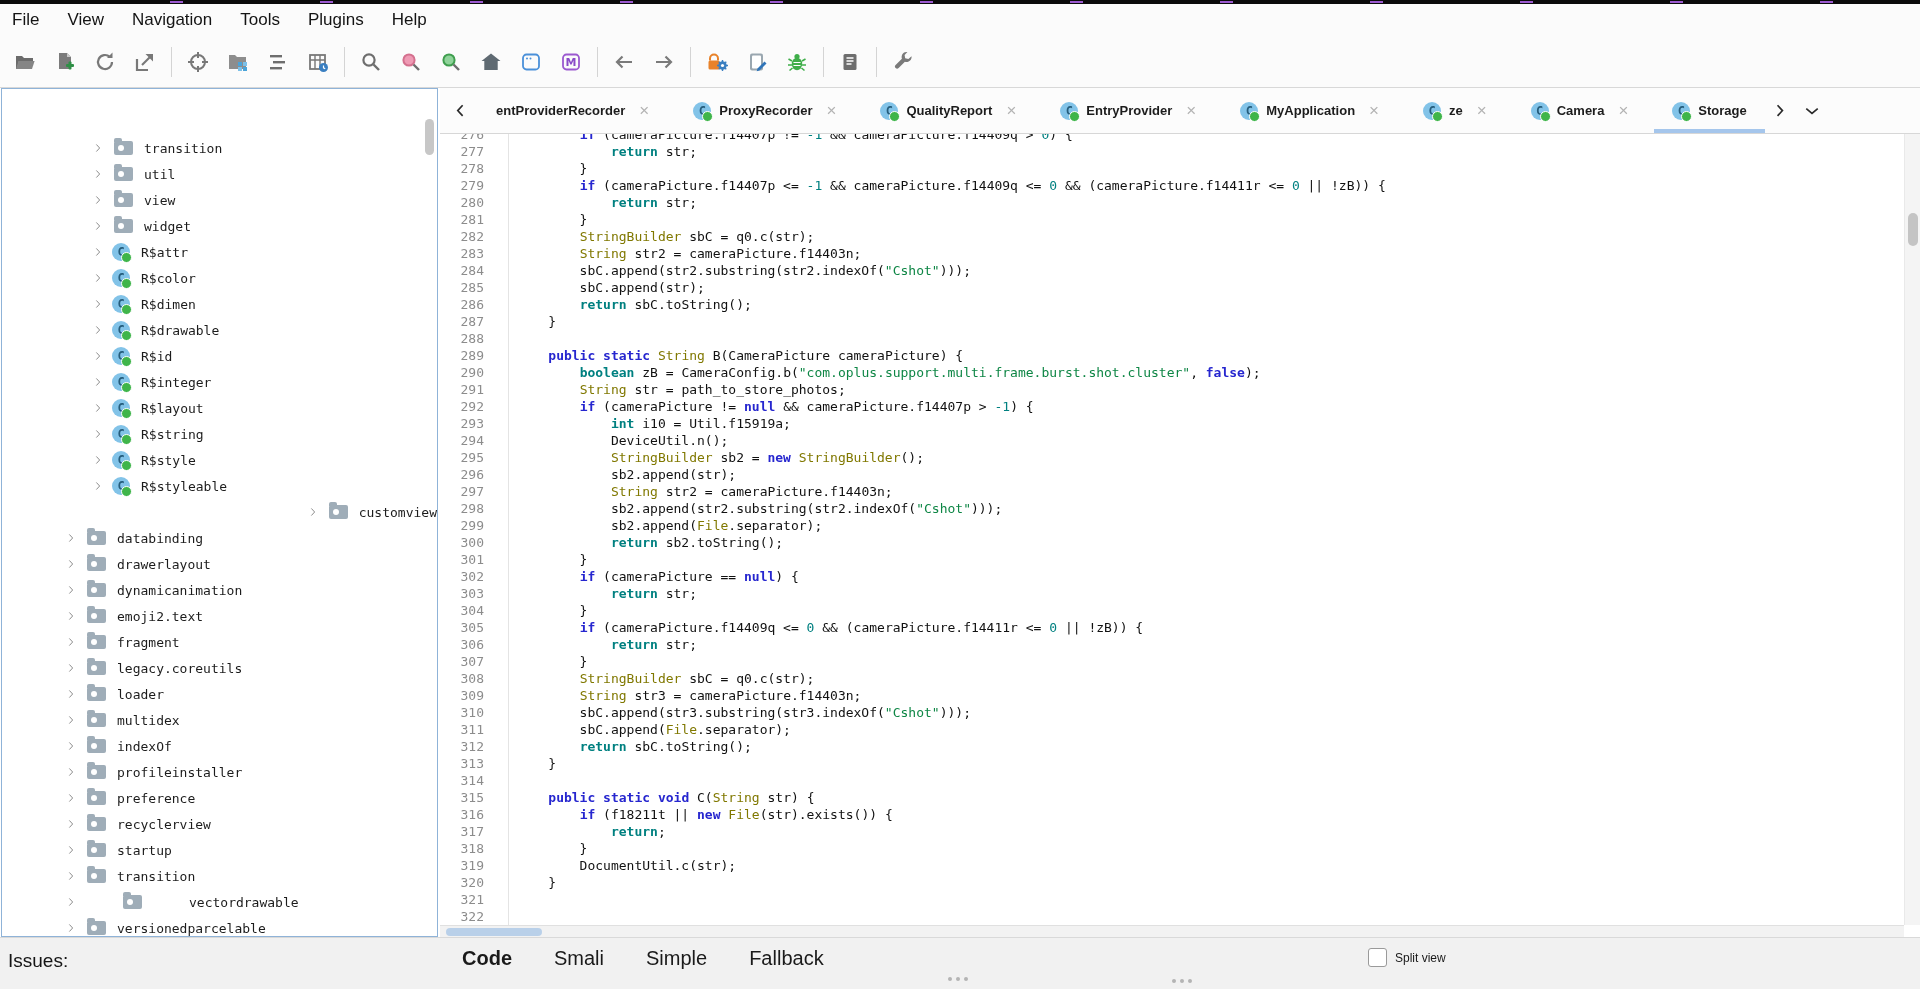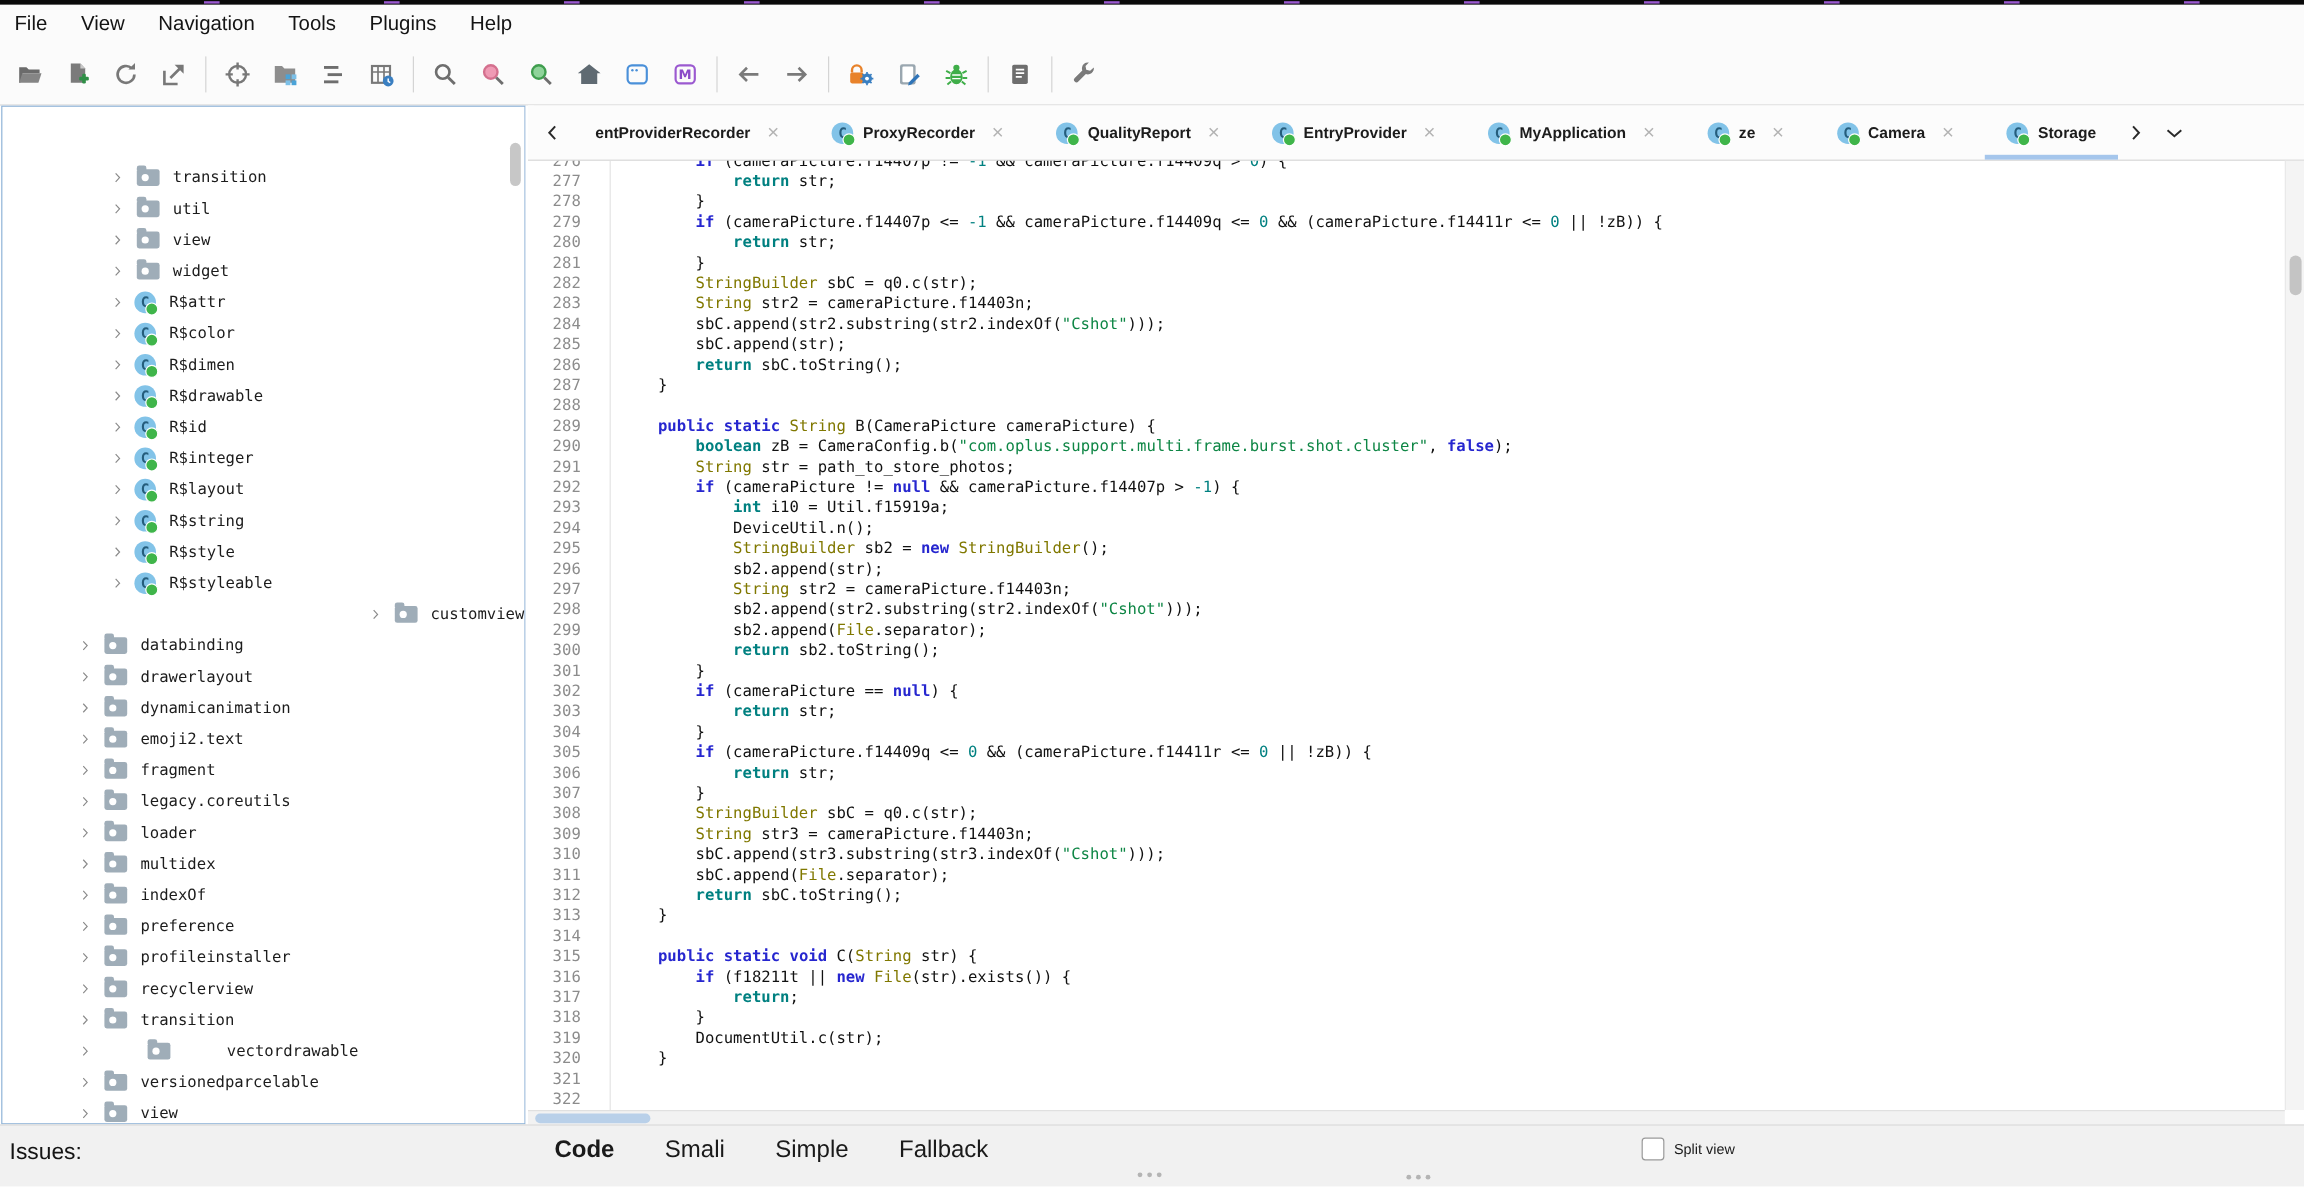--- a/index.html
+++ b/index.html
@@ -530,39 +530,48 @@
           <span class="folder-ic"></span>
           <span class="lbl">indexOf</span>
         </div>
         <div class="tree-row" style="padding-left: 63px;">
           <span class="chev">
             <svg width="12" height="12" viewBox="0 0 22 22">
               <path d="M8 4.5l6 6.5-6 6.5" fill="none" stroke="#8a8a8a" stroke-width="1.8"></path>
             </svg>
           </span>
           <span class="folder-ic"></span>
+          <span class="lbl">profileinstaller</span>
+        </div>
+        <div class="tree-row" style="padding-left: 63px;">
+          <span class="chev">
+            <svg width="12" height="12" viewBox="0 0 22 22">
+              <path d="M8 4.5l6 6.5-6 6.5" fill="none" stroke="#8a8a8a" stroke-width="1.8"></path>
+            </svg>
+          </span>
+          <span class="folder-ic"></span>
           <span class="lbl">preference</span>
         </div>
         <div class="tree-row" style="padding-left: 63px;">
           <span class="chev">
             <svg width="12" height="12" viewBox="0 0 22 22">
               <path d="M8 4.5l6 6.5-6 6.5" fill="none" stroke="#8a8a8a" stroke-width="1.8"></path>
             </svg>
           </span>
           <span class="folder-ic"></span>
-          <span class="lbl">profileinstaller</span>
-        </div>
-        <div class="tree-row" style="padding-left: 63px;">
-          <span class="chev">
-            <svg width="12" height="12" viewBox="0 0 22 22">
-              <path d="M8 4.5l6 6.5-6 6.5" fill="none" stroke="#8a8a8a" stroke-width="1.8"></path>
-            </svg>
-          </span>
-          <span class="folder-ic"></span>
           <span class="lbl">recyclerview</span>
+        </div>
+        <div class="tree-row" style="padding-left: 63px;">
+          <span class="chev">
+            <svg width="12" height="12" viewBox="0 0 22 22">
+              <path d="M8 4.5l6 6.5-6 6.5" fill="none" stroke="#8a8a8a" stroke-width="1.8"></path>
+            </svg>
+          </span>
+          <span class="folder-ic"></span>
+          <span class="lbl">startup</span>
         </div>
         <div class="tree-row" style="padding-left: 63px;">
           <span class="chev">
             <svg width="12" height="12" viewBox="0 0 22 22">
               <path d="M8 4.5l6 6.5-6 6.5" fill="none" stroke="#8a8a8a" stroke-width="1.8"></path>
             </svg>
           </span>
           <span class="folder-ic"></span>
           <span class="lbl">transition</span>
         </div>

